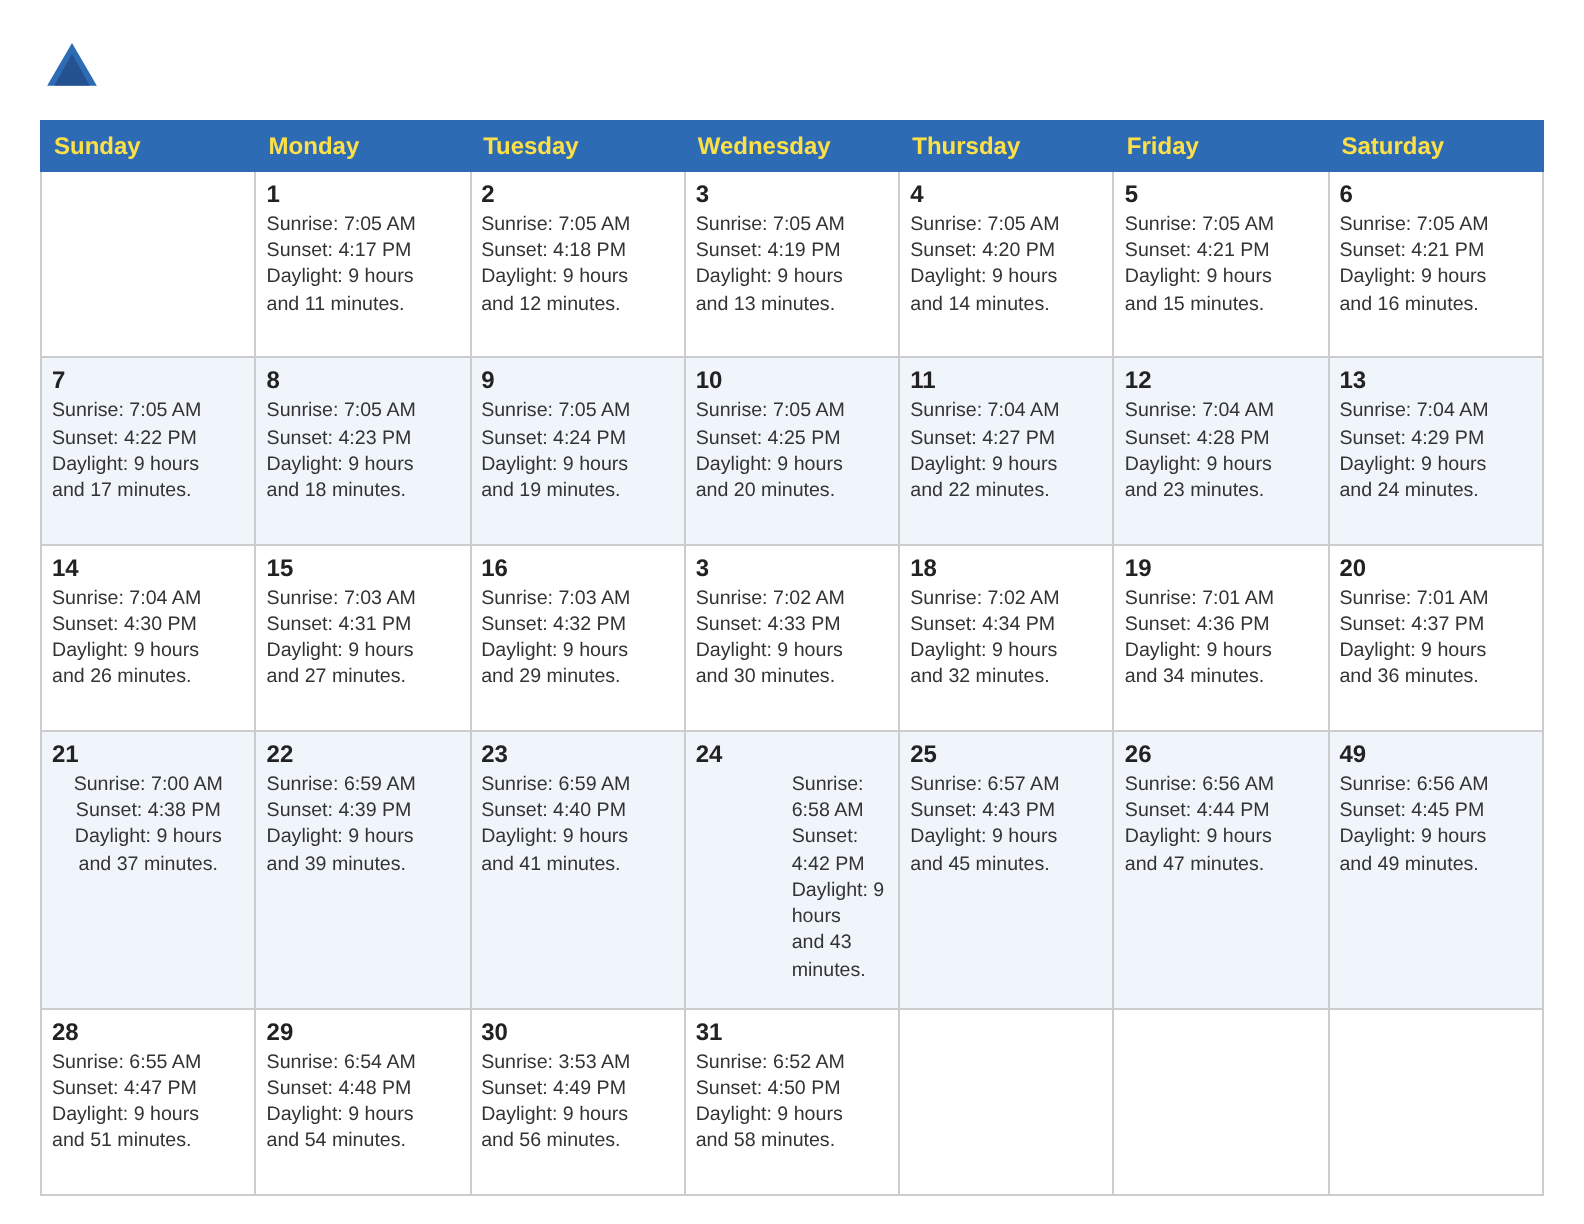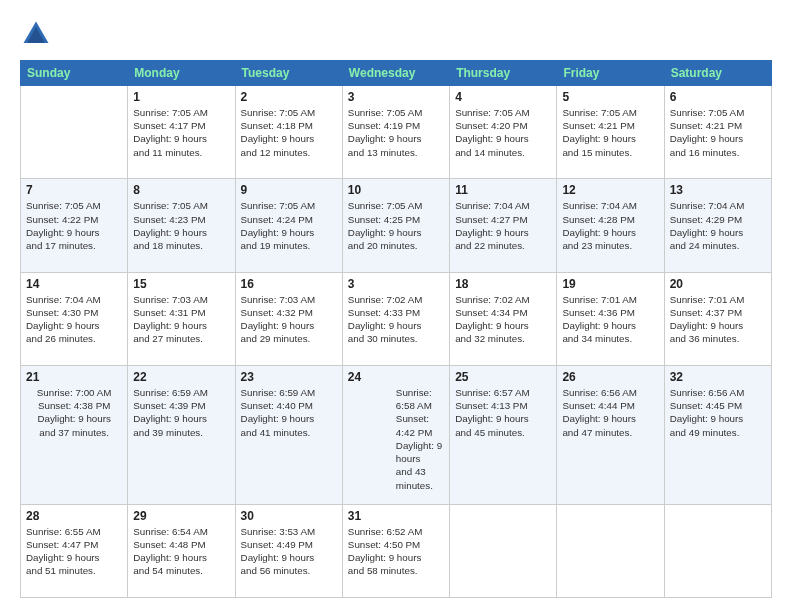--- a/index.html
+++ b/index.html
@@ -54,21 +54,21 @@
       margin-top: 2px;
     }
     .calendar {
       width: 100%;
       border-collapse: collapse;
       flex: 1;
       font-size: 10.5px;
     }
     .calendar thead th {
       background: #2e6bb5;
-      color: #86efac;
+      color: #fde047;
       padding: 5px 6px;
       text-align: left;
       font-size: 12px;
       font-weight: bold;
       border: 1px solid #2e6bb5;
     }
     .calendar tbody td {
       border: 1px solid #ccc;
       vertical-align: top;
       padding: 4px 5px;
@@ -303,33 +303,33 @@
           <td>
             <span class="day-num">24</span>
             <div class="day-detail" style="white-space: pre-line; margin-left: 48px;">Sunrise: 6:58 AM
 Sunset: 4:42 PM
 Daylight: 9 hours
 and 43 minutes.</div>
           </td>
           <td>
             <span class="day-num">25</span>
             <div class="day-detail" style="white-space: pre-line;">Sunrise: 6:57 AM
-Sunset: 4:13 PM
+Sunset: 4:43 PM
 Daylight: 9 hours
 and 45 minutes.</div>
           </td>
           <td>
             <span class="day-num">26</span>
             <div class="day-detail" style="white-space: pre-line;">Sunrise: 6:56 AM
 Sunset: 4:44 PM
 Daylight: 9 hours
 and 47 minutes.</div>
           </td>
           <td>
-            <span class="day-num">32</span>
+            <span class="day-num">49</span>
             <div class="day-detail" style="white-space: pre-line;">Sunrise: 6:56 AM
 Sunset: 4:45 PM
 Daylight: 9 hours
 and 49 minutes.</div>
           </td>
         </tr>
         <tr>
           <td>
             <span class="day-num">28</span>
             <div class="day-detail" style="white-space: pre-line;">Sunrise: 6:55 AM

